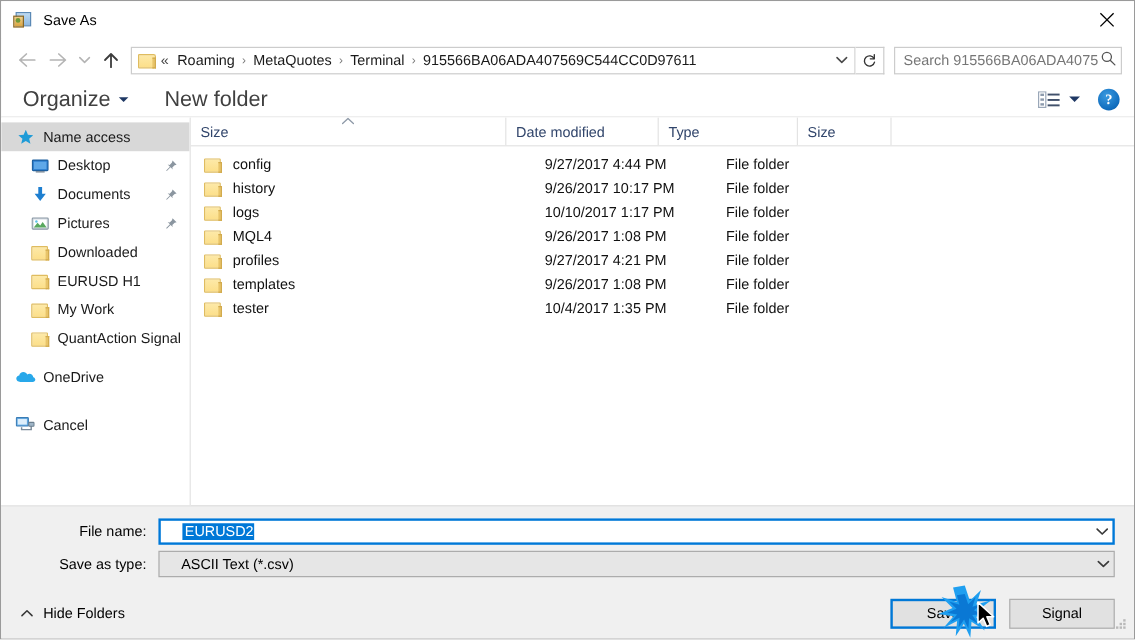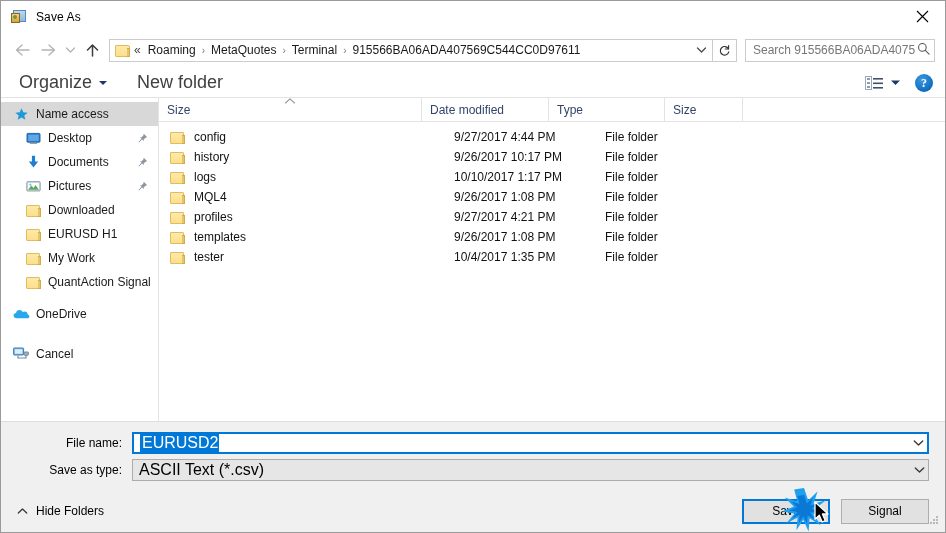--- a/index.html
+++ b/index.html
@@ -195,21 +195,21 @@
     width:115px; text-align:right; padding-right:10px;
     font-size:12px; color:#000;
   }
   .combo {
     flex:1 1 auto; height:22px; display:flex; align-items:center;
     position:relative; min-width:0;
   }
   .combo.focused { border:2px solid #0078d7; background:#ffffff; }
   .combo.plain { border:1px solid #acacac; background:#e6e6e6; }
   .combo .cval {
-    font-size:16px; padding-left:6px; white-space:nowrap; overflow:hidden;
+    font-size:12px; padding-left:18px; white-space:nowrap; overflow:hidden;
   }
   .sel-text { background:#0078d7; color:#ffffff; padding:1px 1px 1px 2px; }
   .combo .cdrop {
     position:absolute; right:0; top:0; bottom:0; width:17px;
     display:flex; align-items:center; justify-content:center;
   }
 
   
   .btnbar {
     height:42px; min-height:42px; background:#f0f0f0;

